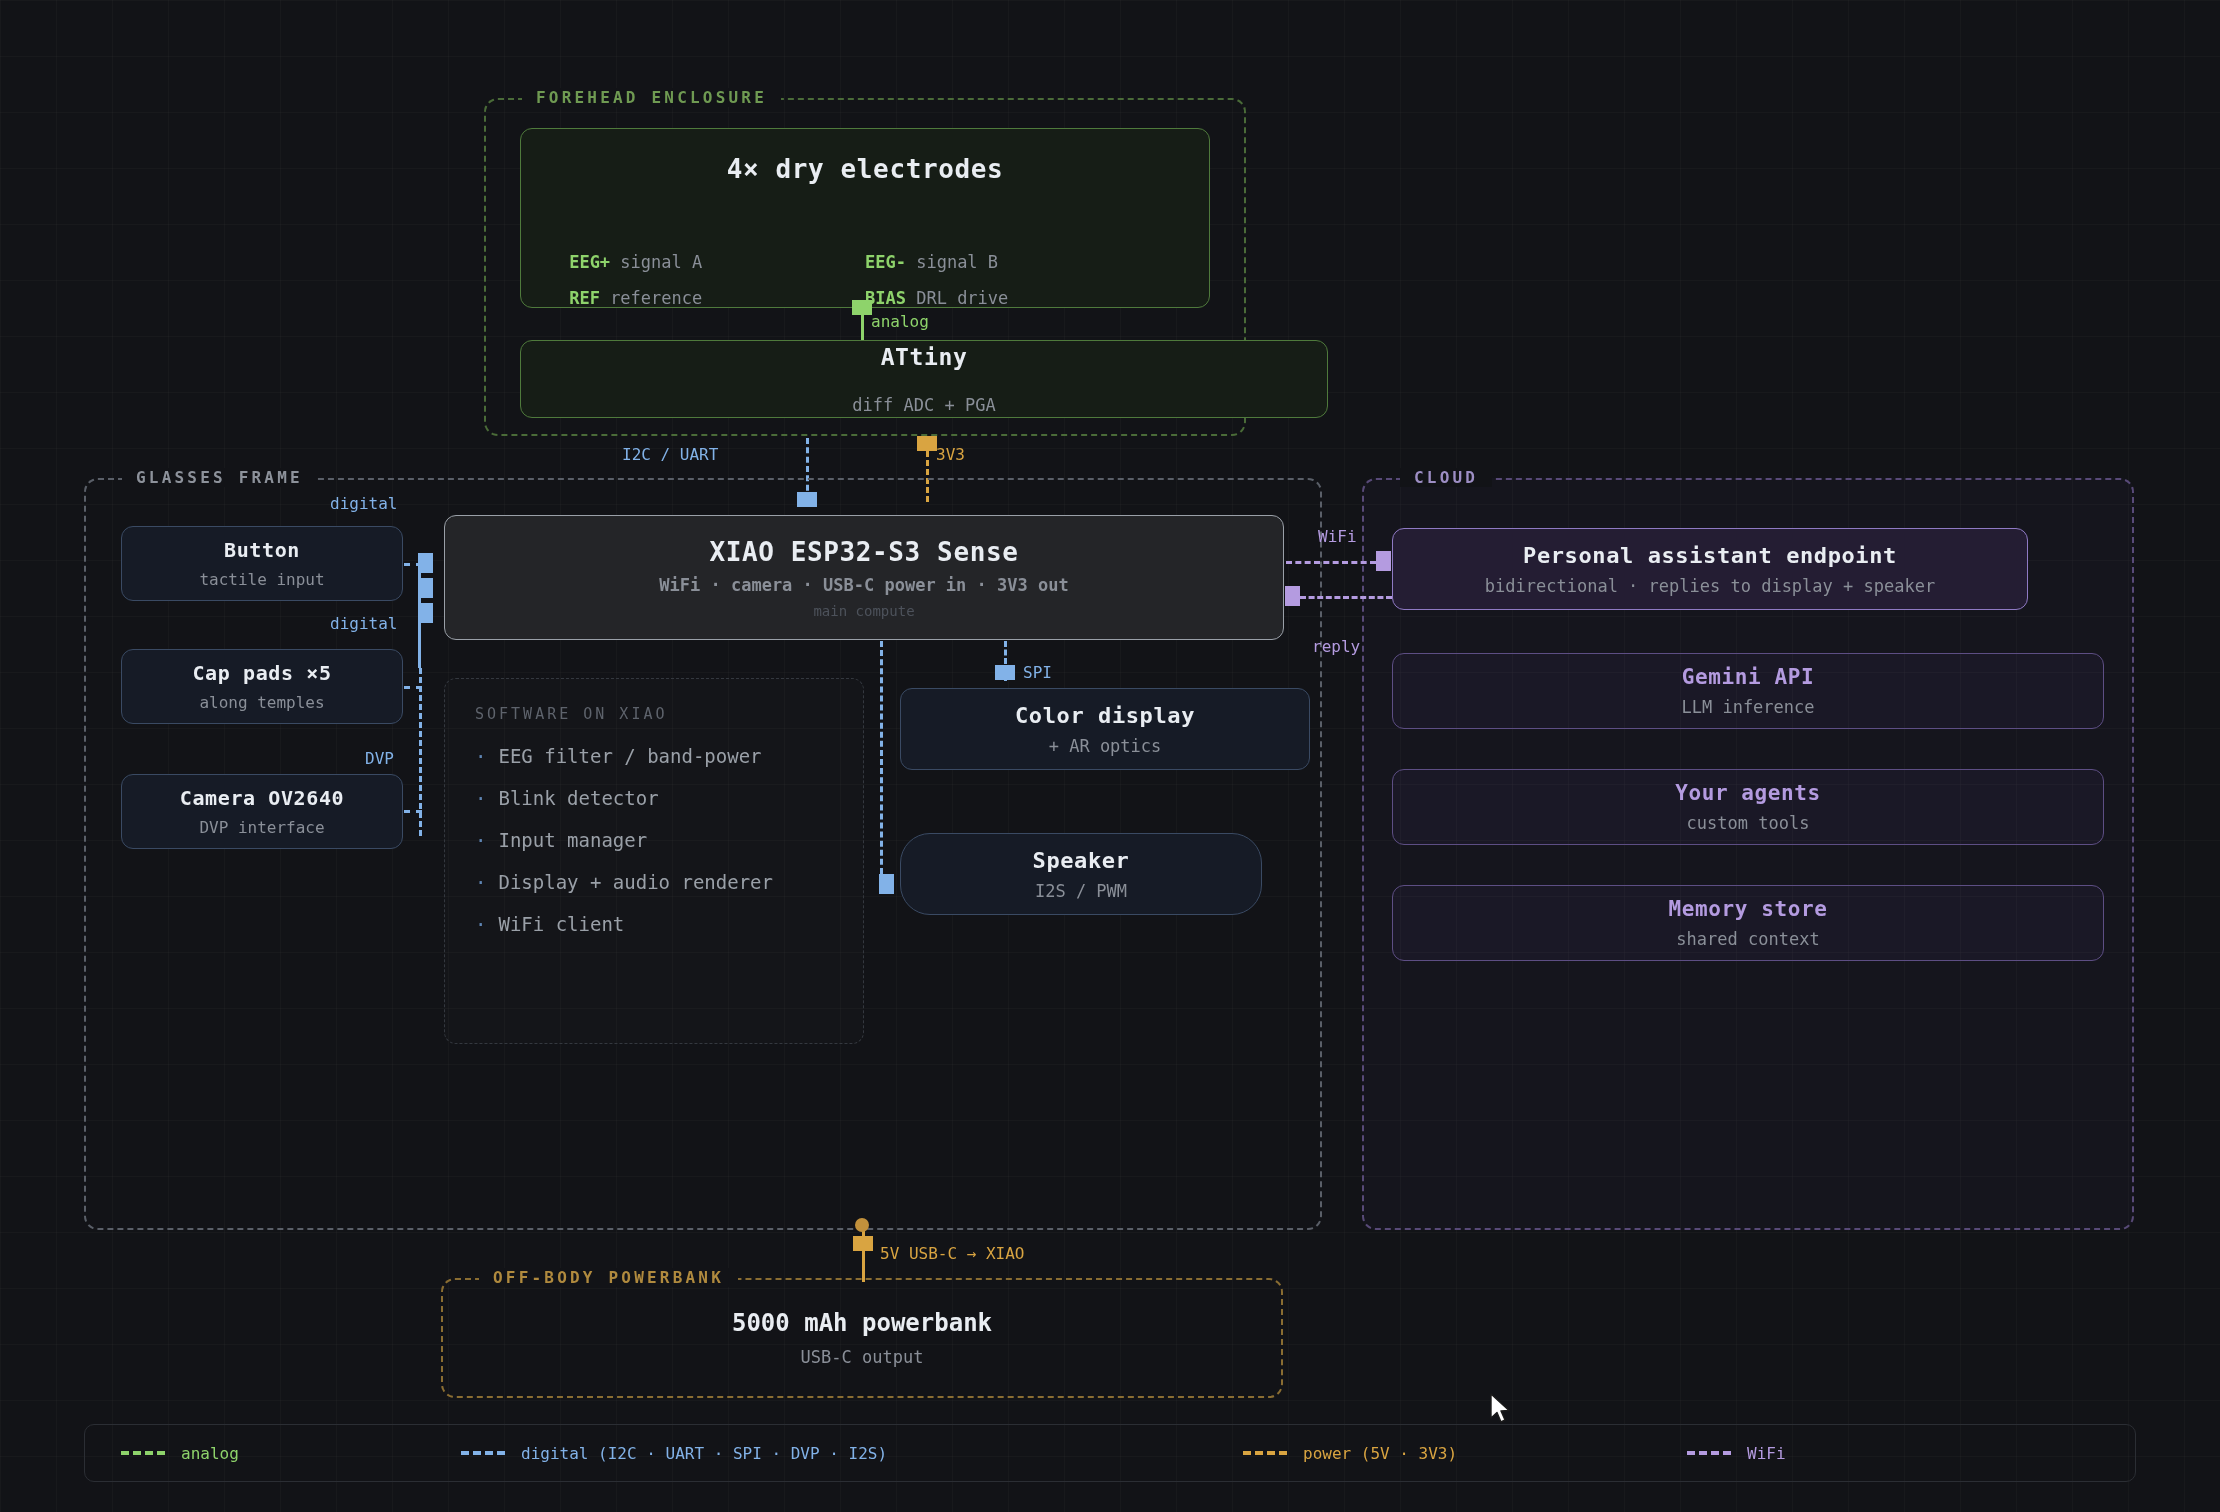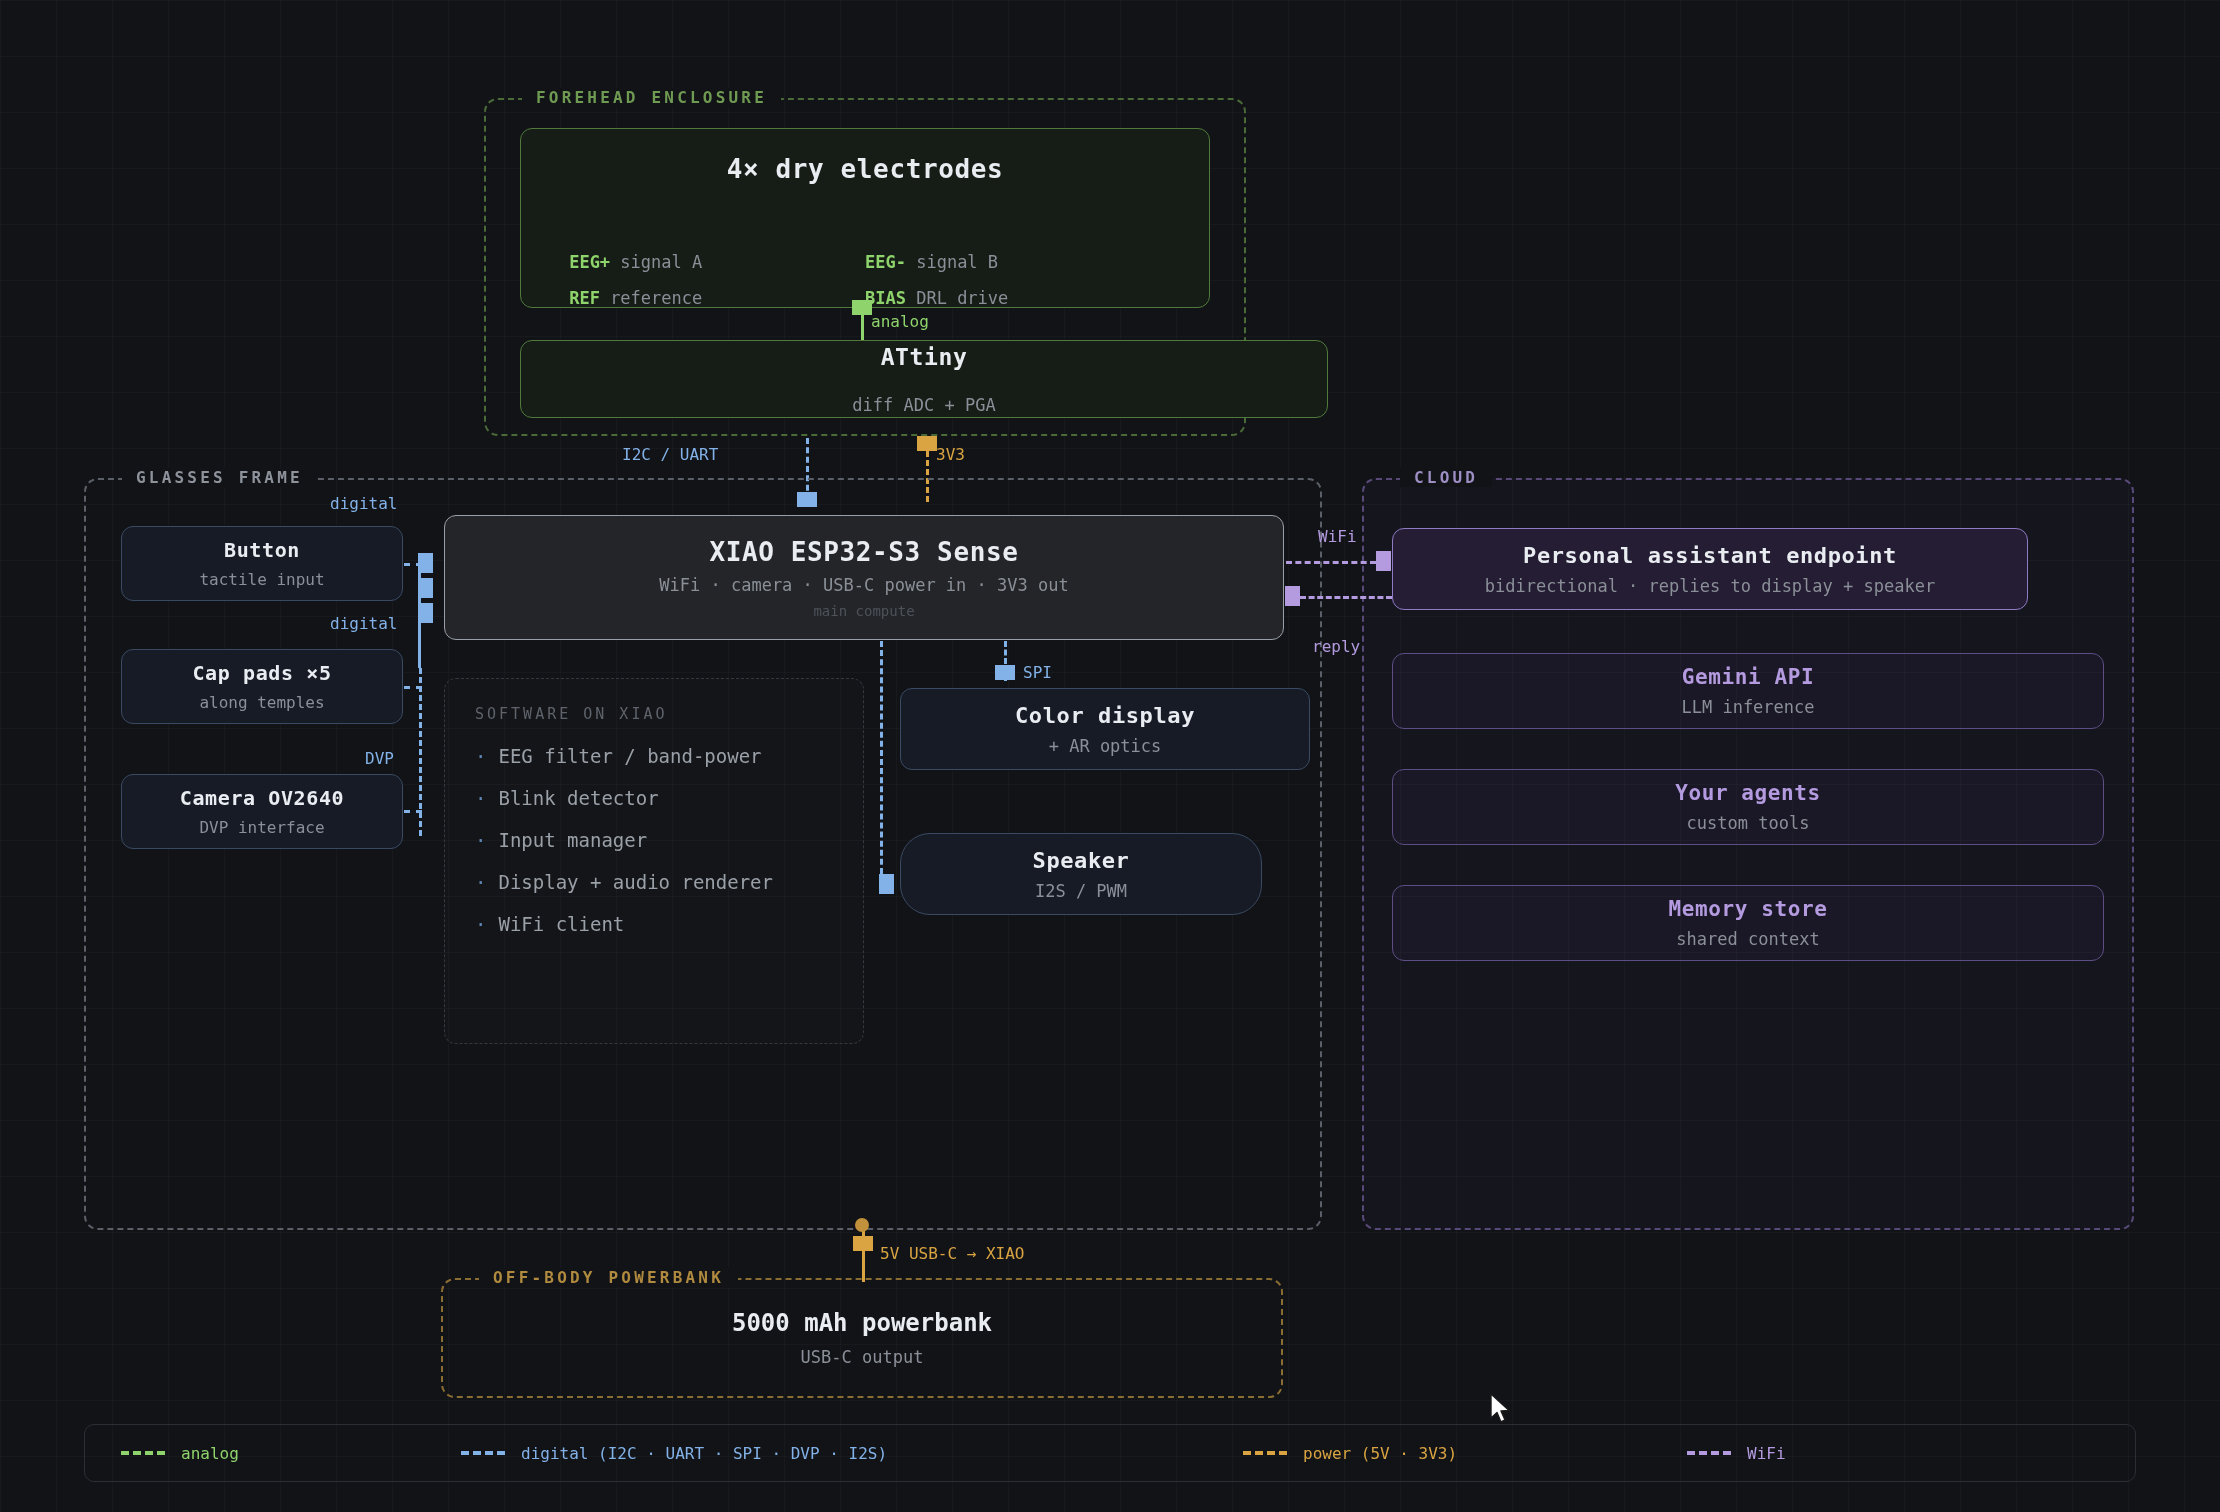--- a/index.html
+++ b/index.html
@@ -179,21 +179,21 @@
   <div class="hline e-blue" style="left:404px;top:563px;width:18px;"></div>
   <div class="hline e-blue" style="left:404px;top:686px;width:18px;"></div>
   <div class="hline e-blue" style="left:404px;top:810px;width:18px;"></div>
 
   <div class="tri tri-right e-blue" style="left:418px;top:553px;"></div>
   <div class="tri tri-right e-blue" style="left:418px;top:578px;"></div>
   <div class="tri tri-right e-blue" style="left:418px;top:603px;"></div>
 
   <div class="card c-grey" style="left:444px;top:515px;width:840px;height:125px;">
     <div class="t" style="font-size:26px;">XIAO ESP32-S3 Sense</div>
-    <div class="s" style="font-size:17px;">WiFi · camera · USB-C power in · 3V3 out</div>
+    <div class="s" style="font-size:17px;font-weight:bold;">WiFi · camera · USB-C power in · 3V3 out</div>
     <div class="s2">main compute</div>
   </div>
 
   <div id="software" style="left:444px;top:678px;width:420px;height:366px;">
     <div id="sw-title">SOFTWARE ON XIAO</div>
     <ul id="sw-list">
       <li>EEG filter / band-power</li>
       <li>Blink detector</li>
       <li>Input manager</li>
       <li>Display + audio renderer</li>

